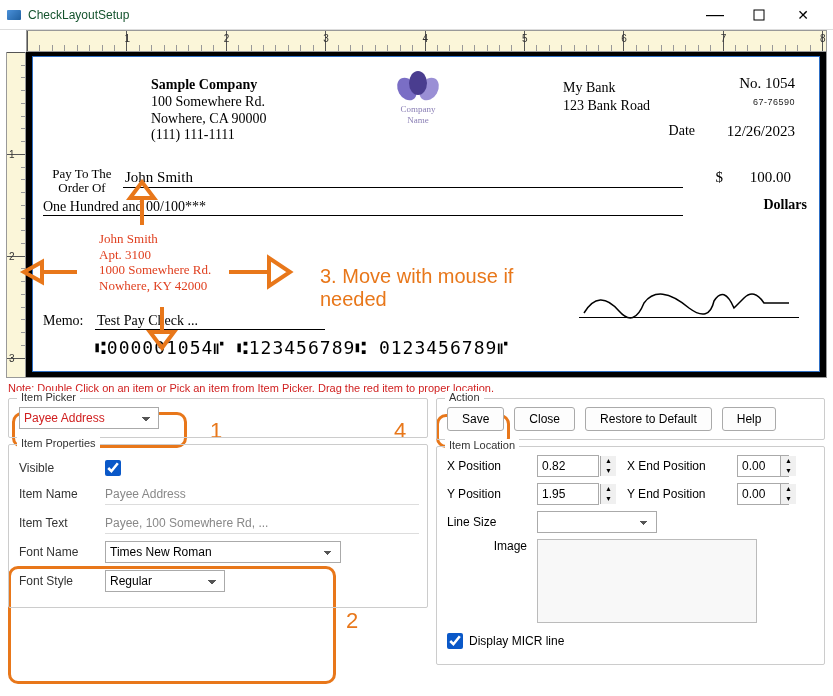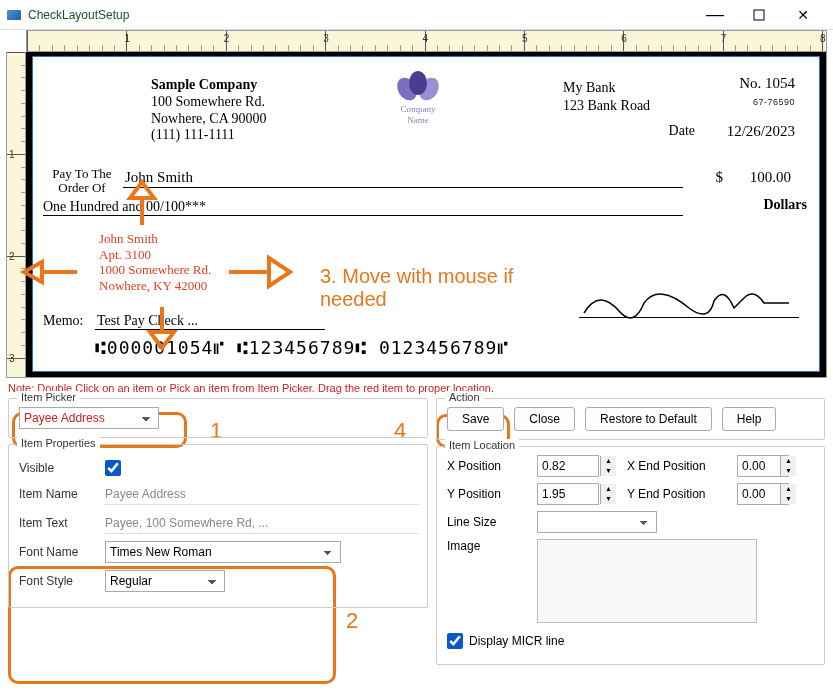--- a/index.html
+++ b/index.html
@@ -382,21 +382,21 @@
             </div></div>
         <div>Y End Position</div>
         <div class="spin-wrap"><input class="ctrl-input" style="width: 52px;" value="0.00"><div class="spin-buttons">
               <div>▲</div>
               <div>▼</div>
             </div></div>
 
         <div>Line Size</div>
         <div style="grid-column: span 3;"><select class="ctrl-select" style="width:120px;"><option></option></select></div>
 
-        <div style="align-self:start;">Image</div>
+        <div style="align-self:start;text-align:right;">Image</div>
         <div style="grid-column: span 3;">
             <div class="img-box"></div>
           </div>
       </div>
       <div class="form-row" style="margin-top:10px;">
         <input type="checkbox" class="chk" checked="" style="margin-right: 6px;">
         <span>Display MICR line</span>
       </div>
     </div>
   </div>

